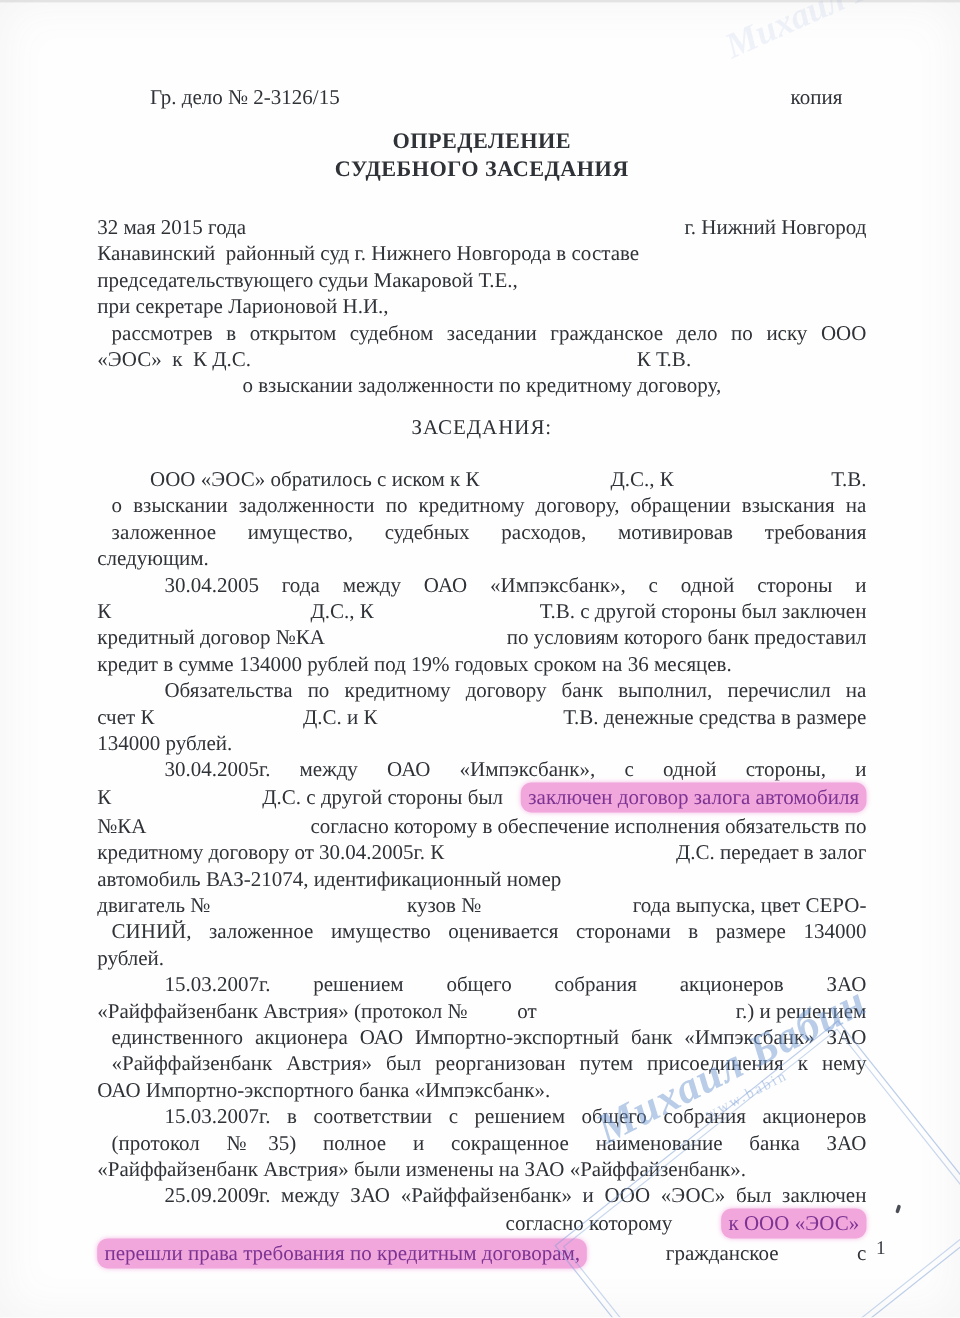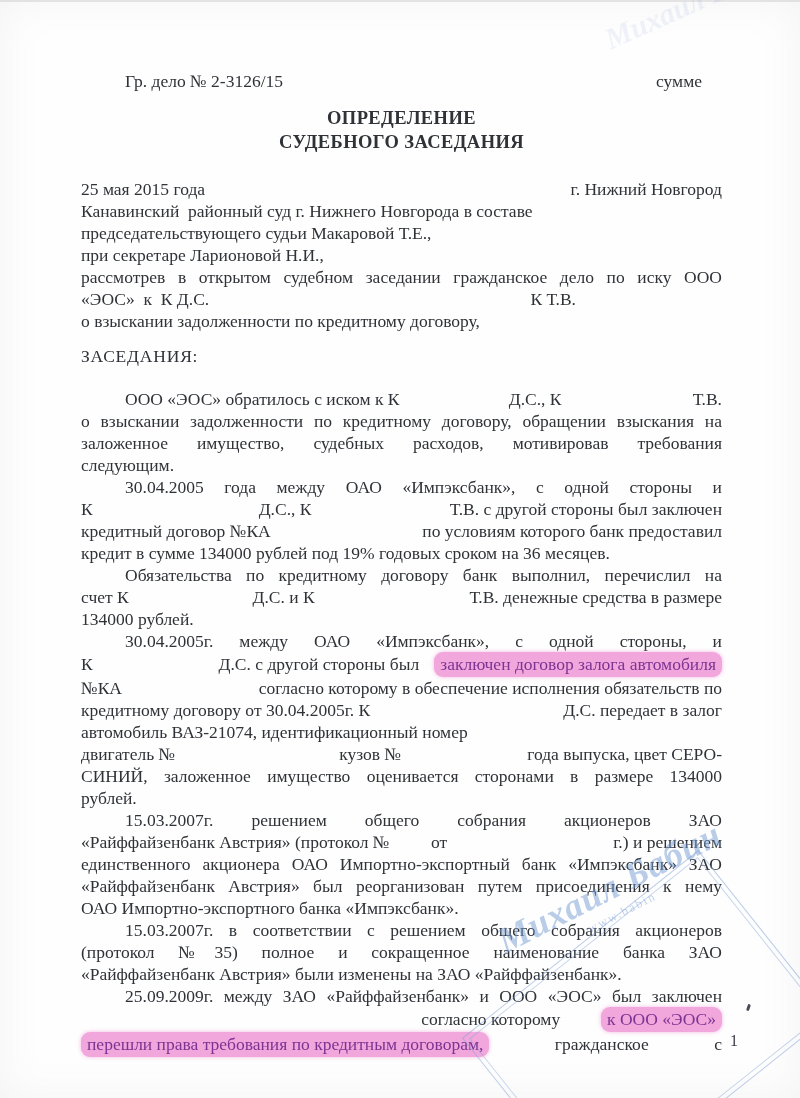--- a/index.html
+++ b/index.html
@@ -8,24 +8,24 @@
     background:#fefefe;
     box-shadow:inset 0 0 40px rgba(120,120,120,.08);
     font-family:"Liberation Serif","DejaVu Serif",serif;
     color:var(--txt,#2f3237);
   }
   .scan-edge-top{position:absolute;left:0;top:0;width:100%;height:2px;background:rgba(150,150,150,.22);}
   .doc{position:relative;padding:70px 78px 0 81px;}
   .line{min-height:22px;line-height:22px;font-size:17.5px;white-space:pre-wrap;}
   .line.flex{display:flex;align-items:baseline;white-space:nowrap;}
   .line.flex .sp{flex:1 1 0;min-width:8px;}
-  .line.just{text-align:justify;text-align-last:justify;white-space:normal;}
+  .line.just{text-align:justify;text-align-last:justify;white-space:normal;margin-left:12px;}
   .line.ind{text-indent:44px;}
   .line.flex.ind{text-indent:0;padding-left:44px;}
-  .line.center{text-align:left;}
+  .line.center{text-align:center;}
   .line.hdr{padding-left:44px;padding-right:20px;}
   .line.ustanovil{letter-spacing:.8px;margin-top:13px;margin-bottom:0;}
   .hl{
     background:var(--hl,#f1a6dc);
     color:var(--hlt,#7c3392);
     padding:1px 6px 2px;border-radius:9px;
     box-shadow:0 0 4px rgba(241,166,220,.8);
   }
   .title-block{margin-top:14px;text-align:center;}
   .title-line{font-weight:bold;font-size:18.5px;line-height:24px;letter-spacing:.4px;}
@@ -58,32 +58,32 @@
   <div class="scan-edge-top"></div>
 
   <div class="stamp-fragment-top">Михаил Бабин</div>
 
   <div class="doc">
 
     <div id="lines-head">
         <div class="line flex hdr">
           <span>Гр. дело № 2-3126/15</span>
           <span class="sp" style="flex-grow: 1;"></span>
-          <span>сумме</span>
+          <span>копия</span>
         </div>
       </div>
 
     <div class="title-block">
       <div class="title-line">ОПРЕДЕЛЕНИЕ</div>
       <div class="title-line">СУДЕБНОГО ЗАСЕДАНИЯ</div>
     </div>
 
     <div id="lines-main">
         <div class="line flex" style="margin-top: 24px;">
-          <span>25 мая 2015 года</span>
+          <span>32 мая 2015 года</span>
           <span class="sp" style="flex-grow: 1;"></span>
           <span>г. Нижний Новгород</span>
         </div>
         <div class="line"><span>Канавинский&nbsp; районный суд г. Нижнего Новгорода в составе</span></div>
         <div class="line"><span>председательствующего судьи Макаровой Т.Е.,</span></div>
         <div class="line"><span>при секретаре Ларионовой Н.И.,</span></div>
         <div class="line just"><span>рассмотрев в открытом судебном заседании гражданское дело по иску ООО</span></div>
         <div class="line flex">
           <span>«ЭОС»&nbsp; к&nbsp; К Д.С.</span>
           <span class="sp" style="flex-grow: 2.2;"></span>

